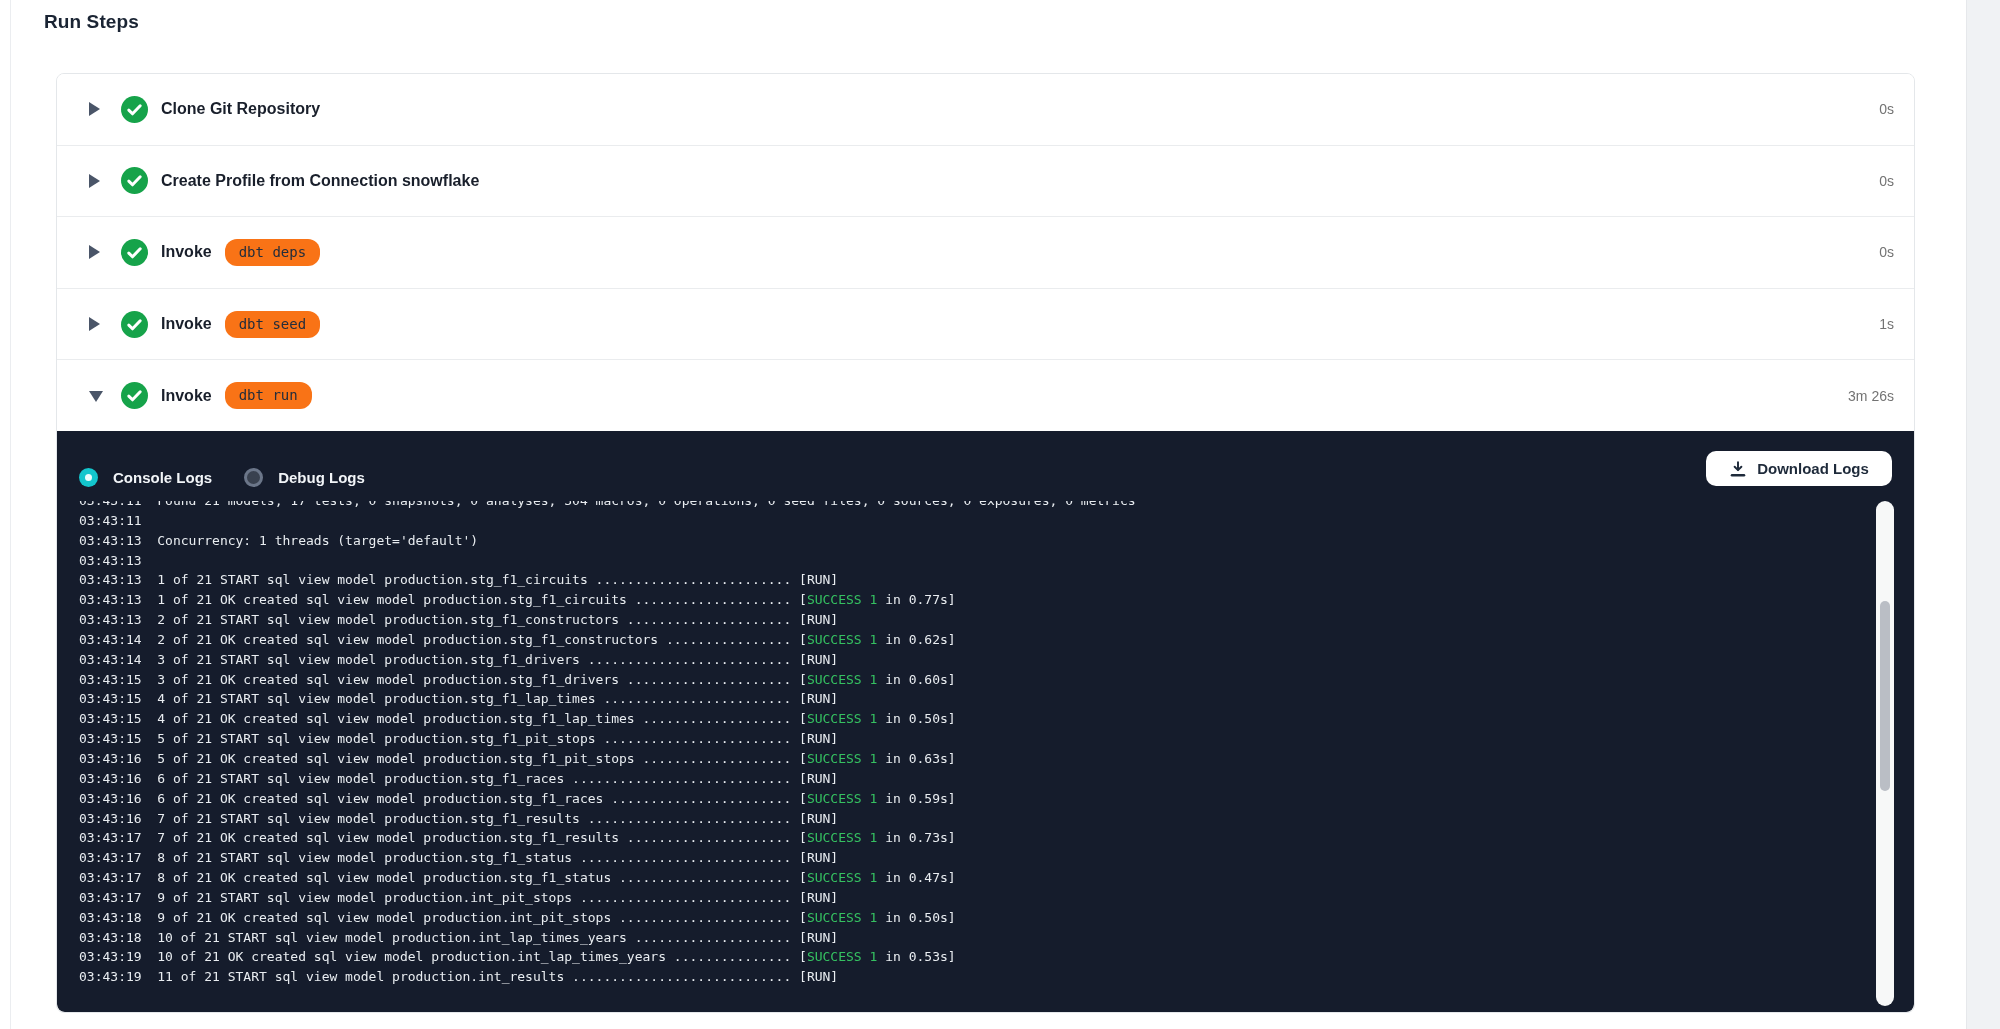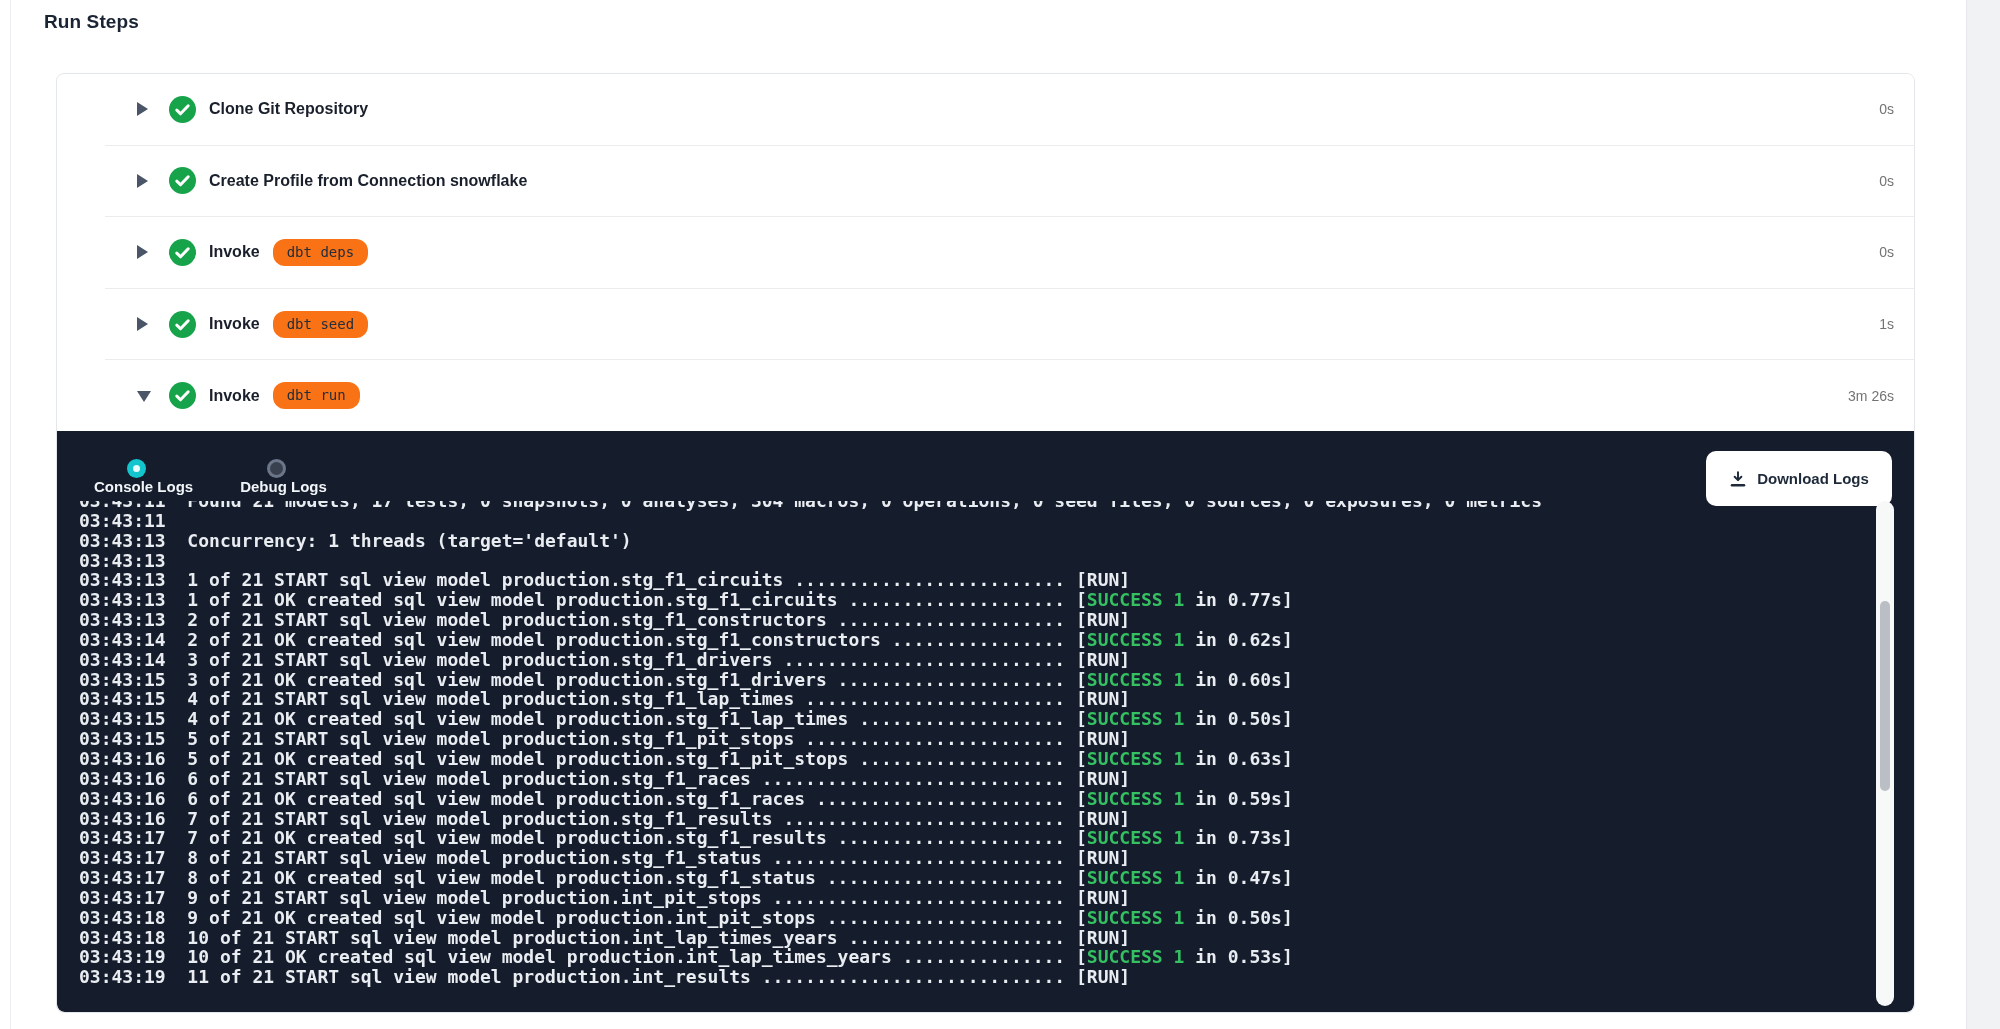--- a/index.html
+++ b/index.html
@@ -17,21 +17,21 @@
     position:absolute; right:0; top:0; width:33px; height:1029px;
     background:#f0f2f4; border-left:1px solid #e6e8eb;
   }
   .page-title {
     position:absolute; left:43px; top:10px; margin:1px;
     font-size:19px; font-weight:bold; color:#1a2433; letter-spacing:.1px;
   }
   .card {
     position:absolute; left:56px; top:73px; width:1859px; height:940px;
     box-sizing:border-box; background:#ffffff;
-    border:1px solid #e4e7ea; border-radius:8px; overflow:hidden;padding-left:48px;
+    border:1px solid #e4e7ea; border-radius:8px; overflow:hidden;
   }
   .steps { height:357px; display:flex; flex-direction:column; }
   .step-row {
     flex:1; display:flex; align-items:center;
     padding:0 20px 0 32px; border-bottom:1px solid #eaecee; background:#fff;
   }
   .step-row:last-child { border-bottom:none; }
   .caret-box { width:14px; display:flex; justify-content:flex-start; }
   .caret-right {
     width:0; height:0;
@@ -54,44 +54,44 @@
 
   .console {
     position:absolute; left:0; right:0; top:357px; bottom:0;
     background:#151c2c; border-radius:0 0 8px 8px;
   }
   .console-header {
     position:absolute; left:22px; right:22px; top:0; height:70px;
     display:flex; align-items:center;
   }
   .tabs { display:flex; align-items:center; margin-top:22px; }
-  .radio-group { display:flex; align-items:center; cursor:pointer;flex-direction:column; }
+  .radio-group { display:flex; align-items:center; cursor:pointer; }
   .radio-group + .radio-group { margin-left:32px; }
   .radio { width:19px; height:19px; border-radius:50%; position:relative; box-sizing:border-box; }
   .radio.selected { background:#13c6cd; }
   .radio.selected::after {
     content:""; position:absolute; left:6px; top:6px; width:7px; height:7px;
     border-radius:50%; background:#eafdfd;
   }
   .radio.unselected { border:3px solid #6b7689; background:#39414f; }
   .radio-label { margin-left:15px; color:#f2f5f8; font-size:15px; font-weight:bold; }
 
   .download-btn {
-    position:absolute; top:20px; right:0; width:186px; height:55px;
+    position:absolute; top:20px; right:0; width:186px; height:35px;
     background:#ffffff; border:none; border-radius:10px;
     display:flex; align-items:center; justify-content:center; gap:10px;
     font-family:"Liberation Sans", sans-serif;
     font-size:15px; font-weight:bold; color:#1e2a3a; cursor:pointer;
   }
 
   .log-area {
     position:absolute; left:22px; right:60px; top:70px; bottom:19px;
     overflow:hidden;
     font-family:"DejaVu Sans Mono", monospace;
-    font-size:18px; line-height:19.85px; font-weight:bold;
+    font-size:13px; line-height:19.85px; font-weight:normal;
     color:#e9edf1; white-space:pre;
   }
   .log-line:first-child { margin-top:-10px; }
   .success { color:#35c161; }
 
   .scrollbar-track {
     position:absolute; right:20px; top:70px; width:18px; height:505px;
     background:#f7f8f8; border-radius:10px;
   }
   .scrollbar-thumb {

